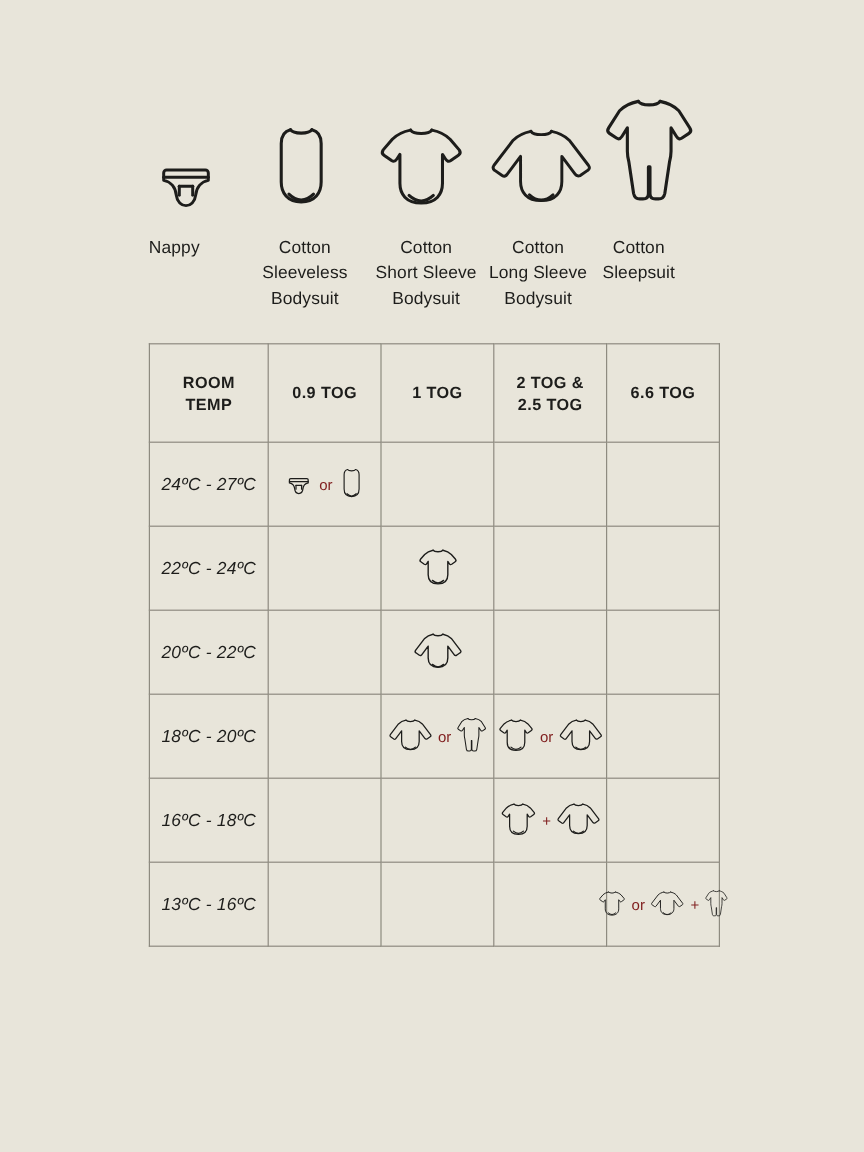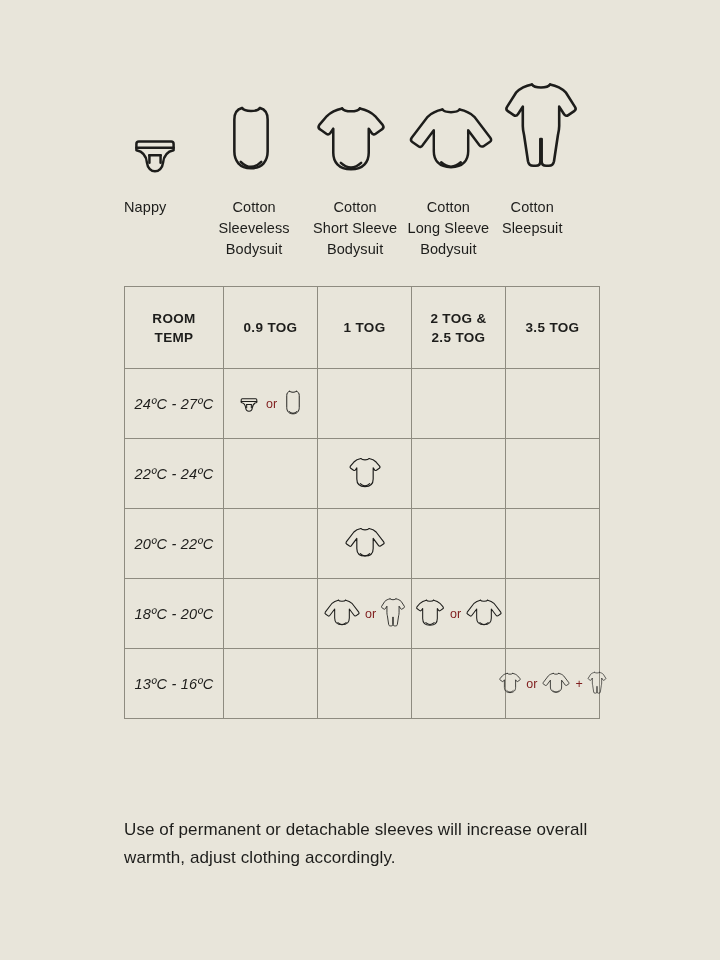--- a/index.html
+++ b/index.html
@@ -207,21 +207,21 @@
   <div class="table-wrap">
     <table class="tog">
       <thead>
         <tr>
           <th class="col-room">ROOM
 TEMP</th>
           <th class="col-a">0.9 TOG</th>
           <th class="col-b">1 TOG</th>
           <th class="col-c">2 TOG &amp;
 2.5 TOG</th>
-          <th class="col-d">3.5 TOG</th>
+          <th class="col-d">6.6 TOG</th>
         </tr>
       </thead>
       <tbody>
 
         <tr>
           <td class="temp">24ºC - 27ºC</td>
           <td>
             <div class="cell-art">
               <span>
                 <svg width="26" height="26" viewBox="0 0 100 100">
@@ -335,20 +335,49 @@
                   <path d="M56 12 c-10 2 -18 6 -24 12 l-26 34 c-2 3 -2 5 1 7 l10 7 c3 2 5 1 7 -2 l18 -24 v34 c0 14 8 26 28 26 20 0 28 -12 28 -26 v-34 l18 24 c2 3 4 3 7 2 l10 -7 c3 -2 3 -4 1 -7 l-26 -34 c-6 -6 -14 -10 -24 -12"></path>
                   <path d="M54 98 c11 10 21 10 32 0"></path>
                 </g>
                   </svg>
               </span>
             </div>
           </td>
           <td></td>
         </tr>
 
+        <tr>
+          <td class="temp">16ºC - 18ºC</td>
+          <td></td>
+          <td></td>
+          <td>
+            <div class="cell-art">
+              <span>
+                <svg width="32" height="34" viewBox="0 0 120 130">
+                    <g class="ico" stroke-width="5">
+                  <path d="M46 12 c4 6 24 6 28 0"></path>
+                  <path d="M46 12 c-10 2 -18 6 -24 12 l-12 14 c-2 3 -2 5 1 7 l10 7 c3 2 5 1 7 -2 l4 -6 v38 c0 14 8 26 28 26 20 0 28 -12 28 -26 v-38 l4 6 c2 3 4 4 7 2 l10 -7 c3 -2 3 -4 1 -7 l-12 -14 c-6 -6 -14 -10 -24 -12"></path>
+                  <path d="M44 98 c11 10 21 10 32 0"></path>
+                </g>
+                  </svg>
+              </span>
+              <span class="conj">+</span>
+              <span>
+                <svg width="38" height="34" viewBox="0 0 140 130">
+                    <g class="ico" stroke-width="5">
+                  <path d="M56 12 c4 6 24 6 28 0"></path>
+                  <path d="M56 12 c-10 2 -18 6 -24 12 l-26 34 c-2 3 -2 5 1 7 l10 7 c3 2 5 1 7 -2 l18 -24 v34 c0 14 8 26 28 26 20 0 28 -12 28 -26 v-34 l18 24 c2 3 4 3 7 2 l10 -7 c3 -2 3 -4 1 -7 l-26 -34 c-6 -6 -14 -10 -24 -12"></path>
+                  <path d="M54 98 c11 10 21 10 32 0"></path>
+                </g>
+                  </svg>
+              </span>
+            </div>
+          </td>
+          <td></td>
+        </tr>
 
         <tr>
           <td class="temp">13ºC - 16ºC</td>
           <td></td>
           <td></td>
           <td></td>
           <td>
             <div class="cell-art">
               <span>
                 <svg width="24" height="26" viewBox="0 0 120 130">
@@ -379,15 +408,14 @@
                   </svg>
               </span>
             </div>
           </td>
         </tr>
 
       </tbody>
     </table>
   </div>
 
-  <div class="footnote">Use of permanent or detachable sleeves will increase overall warmth, adjust clothing accordingly.</div>
 
 </div>
 
 </body></html>

